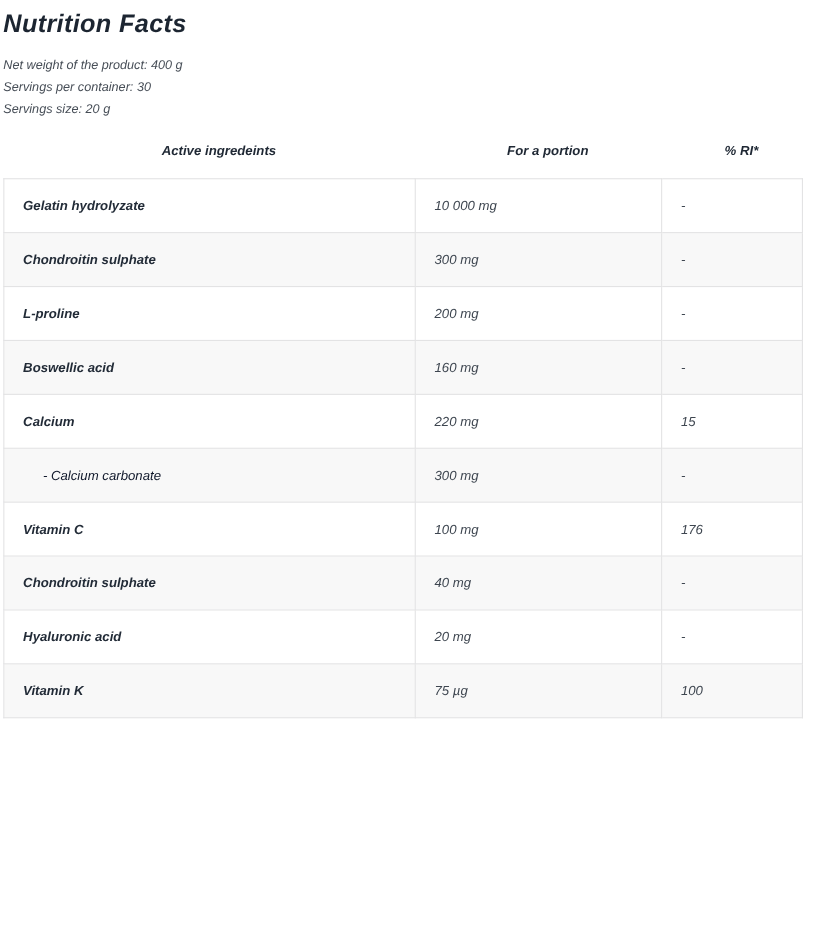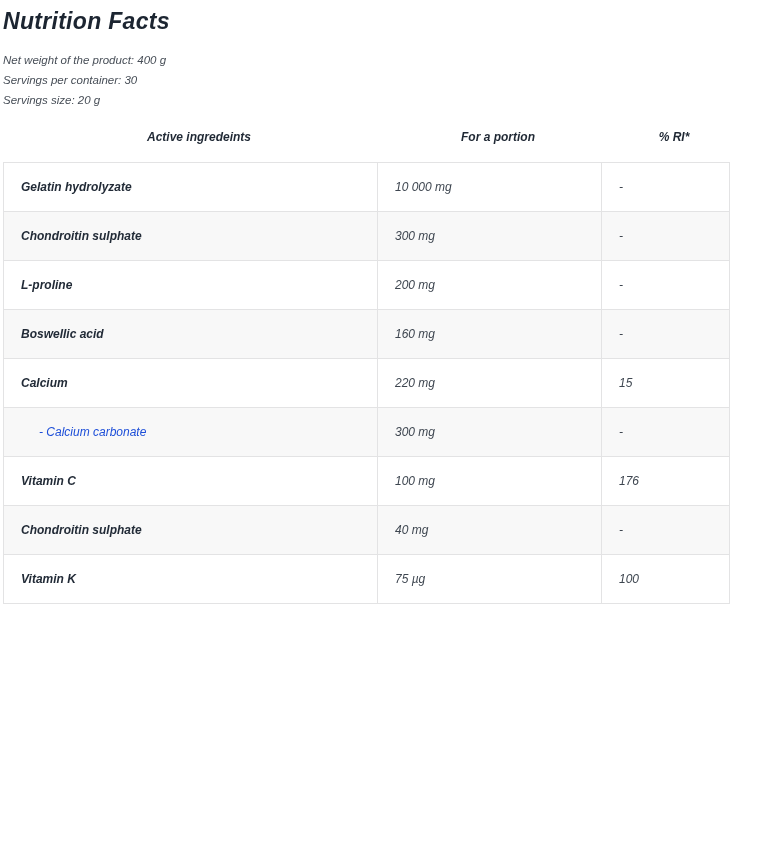--- a/index.html
+++ b/index.html
@@ -59,21 +59,21 @@
   }
   tbody tr:nth-child(even) {
     background: #f8f8f8;
   }
   td.name {
     font-weight: 700;
     color: #222b37;
   }
   tr.sub td.name {
     font-weight: 400;
-    color: #1d4ed8;
+    color: #0f172a;
     padding-left: 35px;
   }
   td.val, td.ri {
     font-weight: 400;
     color: #3e4650;
   }
 </style>
 </head>
 <body>
 
@@ -144,20 +144,25 @@
     <td class="ri">176</td>
   </tr>
 
 
   <tr>
     <td class="name">Chondroitin sulphate</td>
     <td class="val">40 mg</td>
     <td class="ri">-</td>
   </tr>
 
+  <tr>
+    <td class="name">Hyaluronic acid</td>
+    <td class="val">20 mg</td>
+    <td class="ri">-</td>
+  </tr>
 
 
   <tr>
     <td class="name">Vitamin K</td>
     <td class="val">75 µg</td>
     <td class="ri">100</td>
   </tr>
 
 </tbody>
   </table>

